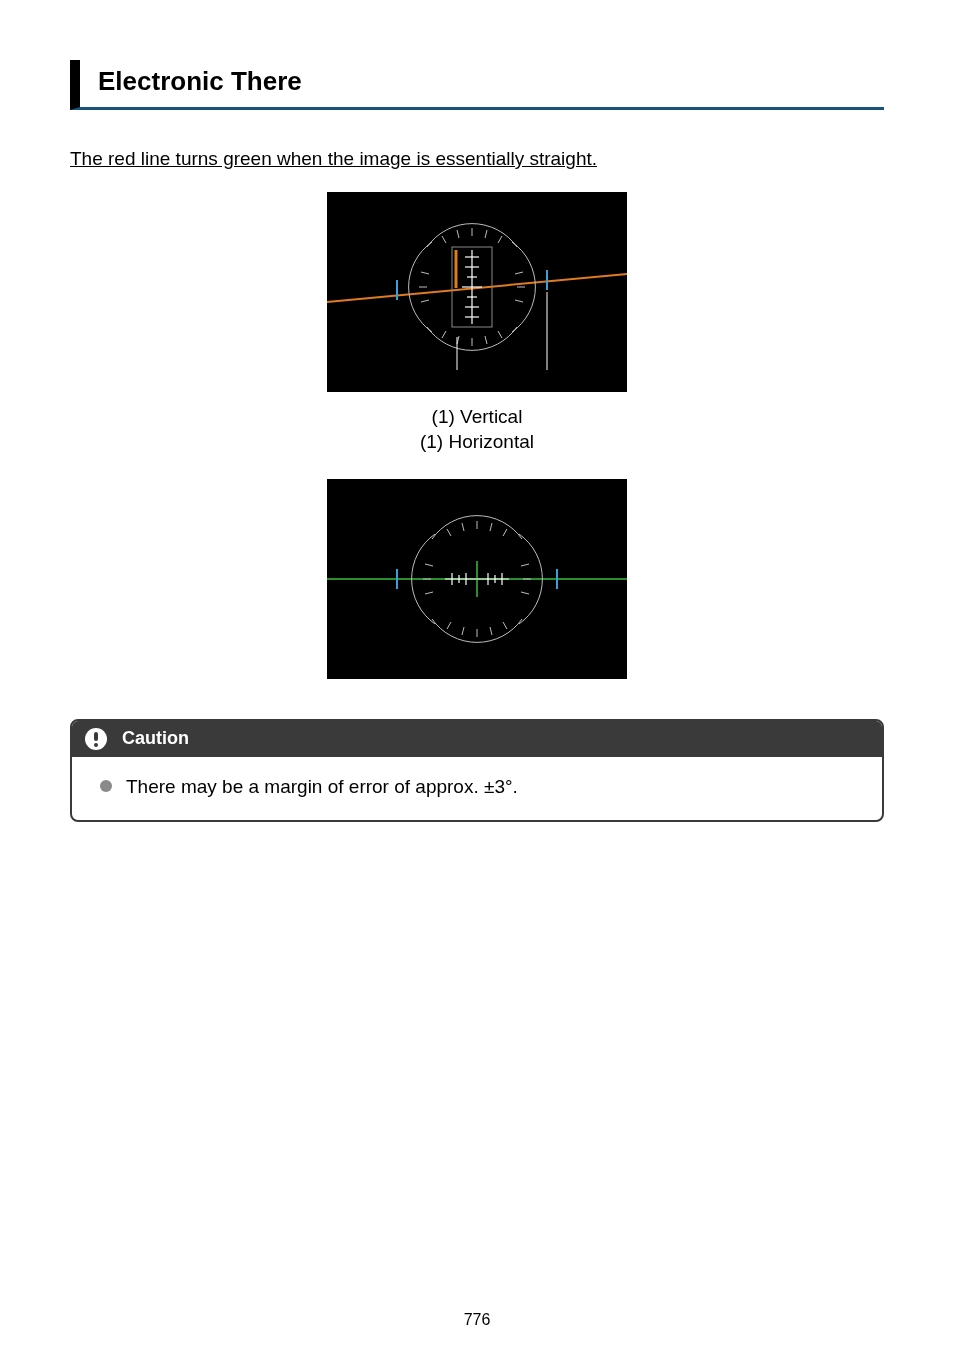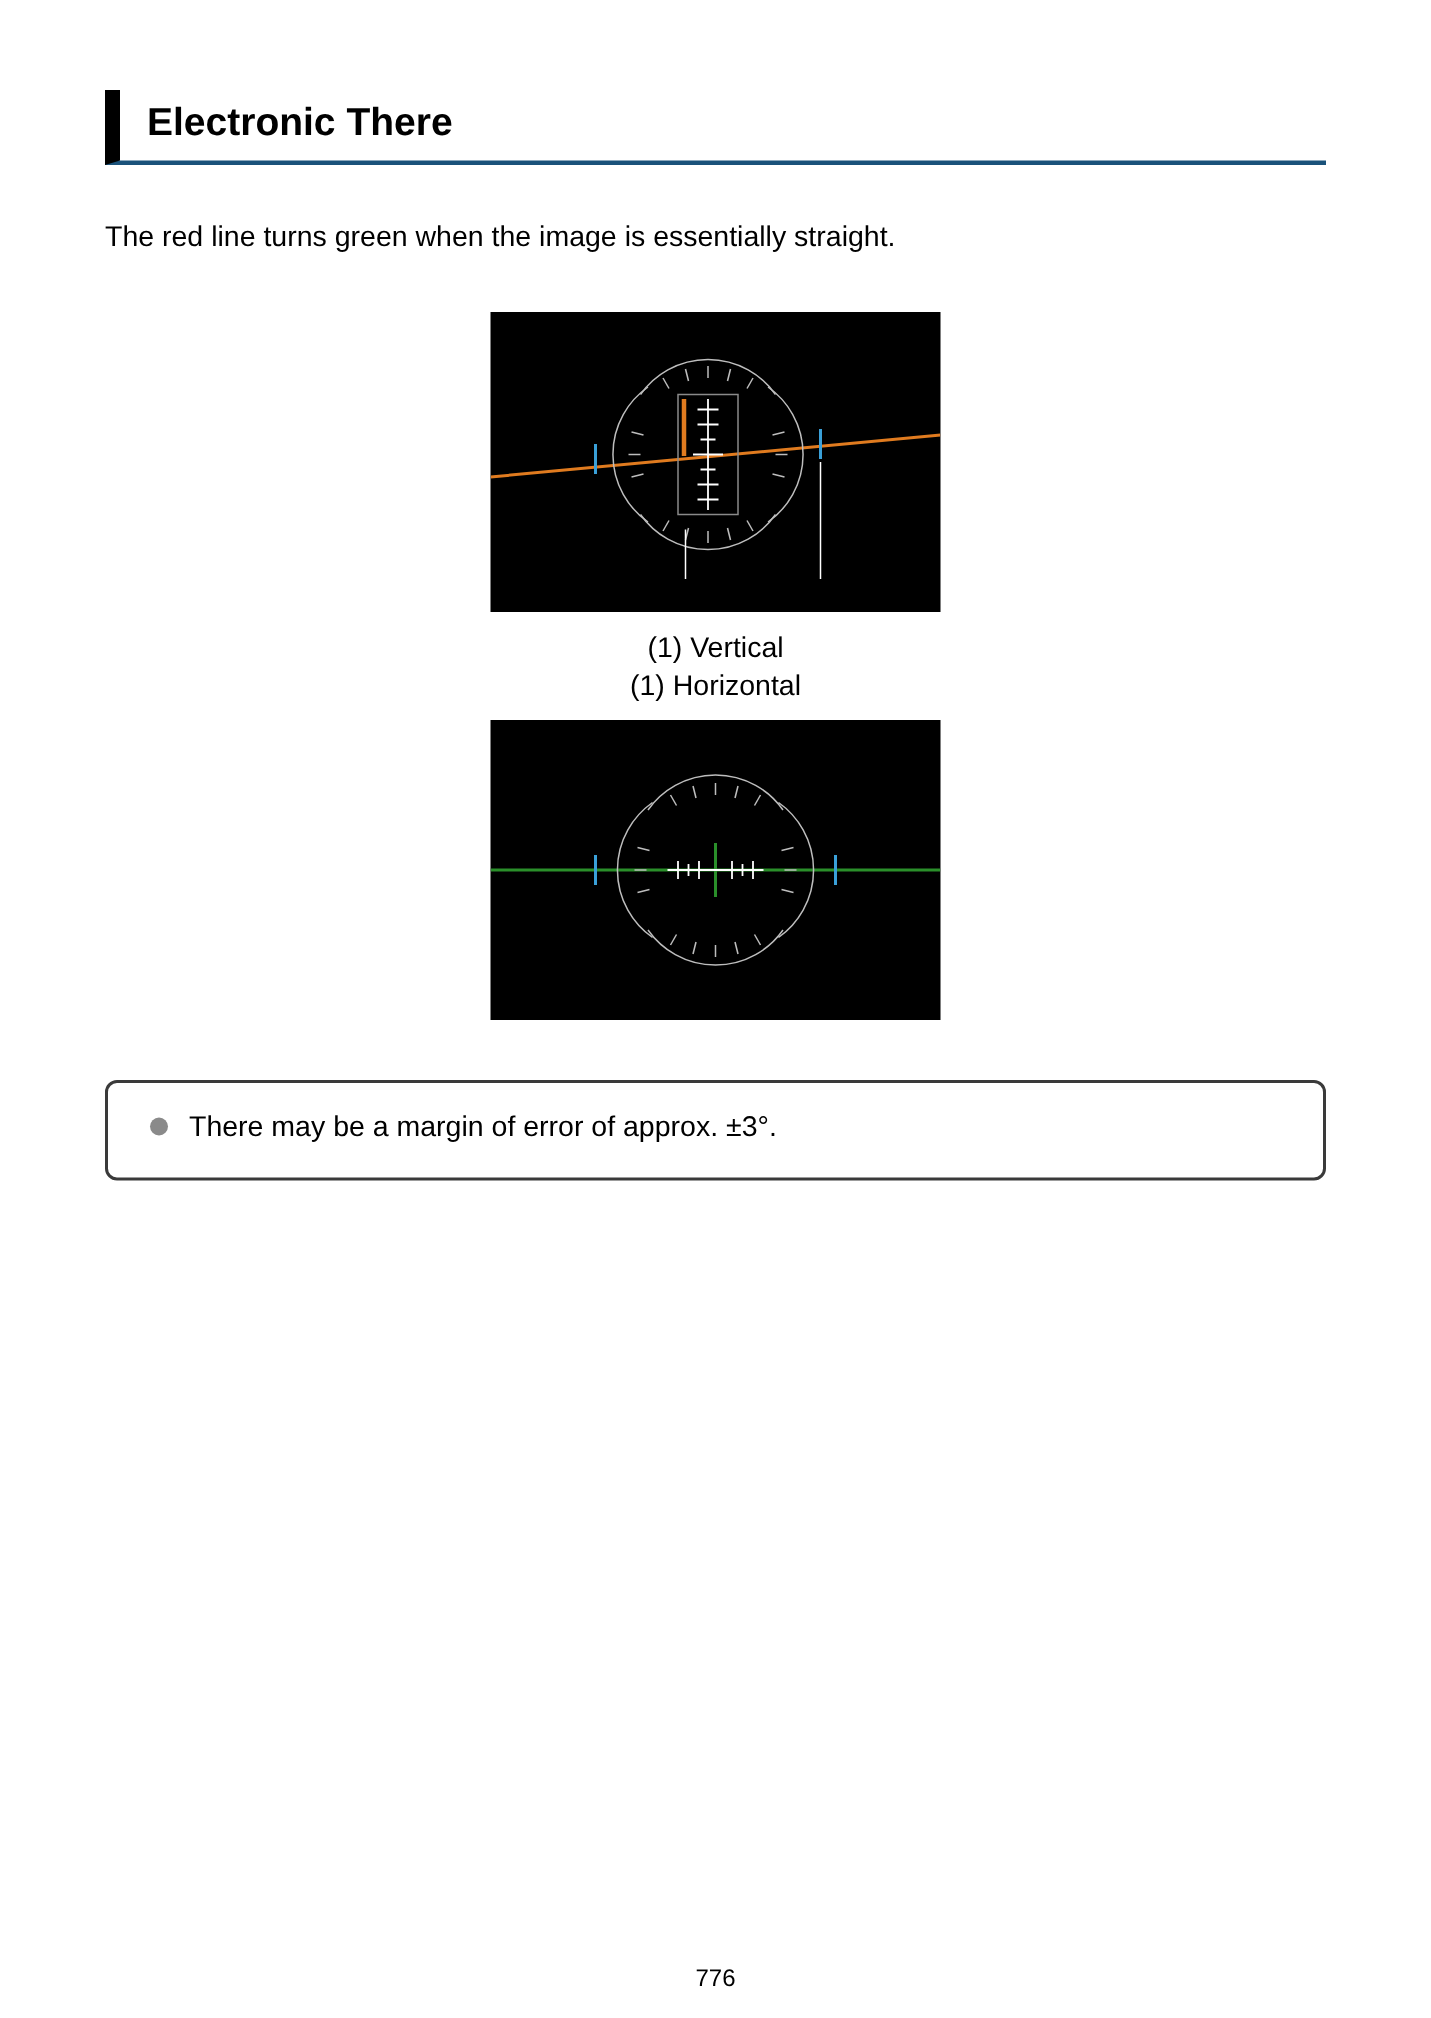--- a/index.html
+++ b/index.html
@@ -17,41 +17,42 @@
     border-left: 10px solid #000;
     border-bottom: 3px solid #1a527a;
     padding: 6px 0 10px 18px;
     margin-bottom: 36px;
   }
   .heading-block h1 {
     font-size: 26px;
     font-weight: bold;
   }
   .intro {
-    margin-bottom: 36px;
+    margin-bottom: 20px;
     line-height: 1.35;
+    text-decoration: underline;
   }
   .figure-wrap {
     display: flex;
     flex-direction: column;
     align-items: center;
     margin-bottom: 12px;
   }
   .screen {
     width: 300px;
     height: 200px;
     background: #000;
     position: relative;
     overflow: hidden;
   }
   .screen svg { position: absolute; inset: 0; }
   .legend {
     text-align: center;
     font-size: 19px;
-    margin: 10px 0 9px 0;
+    margin: 10px 0 24px 0;
     line-height: 1.35;
   }
   .caution-box {
     border: 2px solid #3a3a3a;
     border-radius: 8px;
     overflow: hidden;
     margin-top: 40px;
   }
   .caution-header {
     background: #3a3a3a;
@@ -214,20 +215,28 @@
         <line x1="139" y1="94" x2="139" y2="106"></line>
         <line x1="161" y1="94" x2="161" y2="106"></line>
         <line x1="168" y1="96" x2="168" y2="104"></line>
         <line x1="175" y1="94" x2="175" y2="106"></line>
       </g>
     </svg>
   </div>
 </div>
 
 <div class="caution-box">
+  <div class="caution-header">
+    <svg class="caution-icon" viewBox="0 0 24 24">
+      <circle cx="12" cy="12" r="11" fill="#fff"></circle>
+      <rect x="10" y="5" width="4" height="9" rx="2" fill="#3a3a3a"></rect>
+      <circle cx="12" cy="18" r="2" fill="#3a3a3a"></circle>
+    </svg>
+    <span class="caution-title">Caution</span>
+  </div>
   <div class="caution-body">
     <ul>
       <li>There may be a margin of error of approx. ±3°.</li>
     </ul>
   </div>
 </div>
 
 <div class="page-num">776</div>
 
 </body></html>

